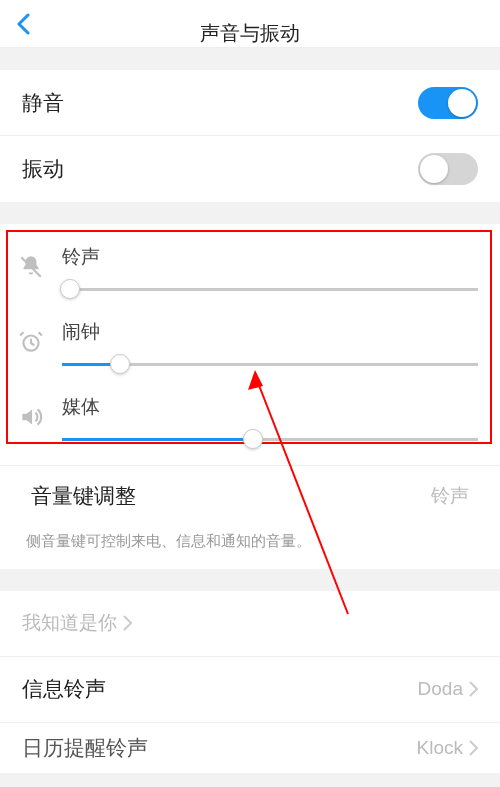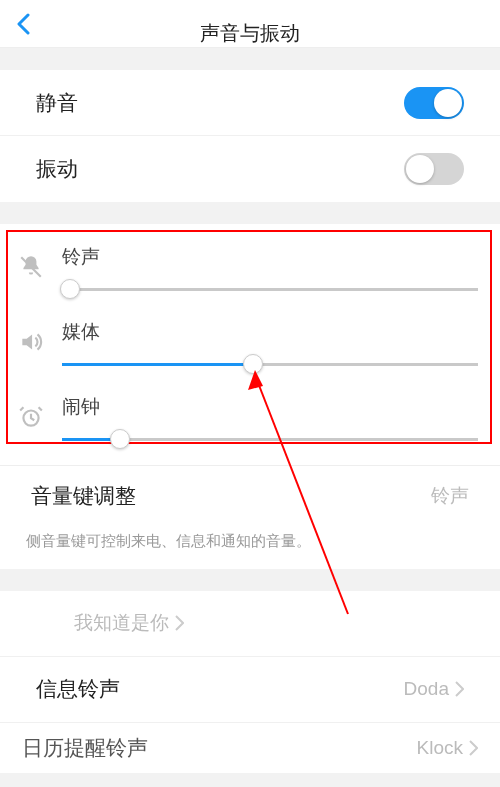--- a/index.html
+++ b/index.html
@@ -2,24 +2,24 @@
 <html><head>
 <meta charset="utf-8">
 <style>
   * { box-sizing: border-box; margin: 0; padding: 0; }
   html, body { width: 500px; height: 787px; font-family: -apple-system, "Helvetica Neue", Arial, sans-serif; background: #f2f2f2; overflow: hidden; }
   .header { height: 48px; background: #ffffff; display: flex; align-items: flex-end; justify-content: center; position: relative; border-bottom: 1px solid #eee; }
   .back-btn { position: absolute; left: 16px; top: 0; height: 48px; display: flex; align-items: center; cursor: pointer; }
   .header-title { font-size: 20px; color: #222; font-weight: 500; }
   .gap { height: 22px; background: #f2f2f2; }
   .section-white { background: #ffffff; }
-  .row { display: flex; align-items: center; justify-content: space-between; padding: 0 36px; height: 66px; border-bottom: 1px solid #f0f0f0; }
+  .row { display: flex; align-items: center; justify-content: space-between; padding: 0 22px; height: 66px; border-bottom: 1px solid #f0f0f0; }
   .row:last-child { border-bottom: none; }
   .row-label { font-size: 21px; color: #222; }
-  .row-value { font-size: 19px; color: #bbb; margin-right: 6px; margin-left: 38px; }
+  .row-value { font-size: 19px; color: #bbb; margin-right: 6px; }
   .row-right { display: flex; align-items: center; }
   .toggle { width: 60px; height: 32px; border-radius: 16px; position: relative; }
   .toggle .knob { width: 28px; height: 28px; border-radius: 50%; background: #fff; position: absolute; top: 2px; box-shadow: 0 1px 3px rgba(0,0,0,.25); }
   .toggle.on { background: #1a94f4; }
   .toggle.on .knob { right: 2px; }
   .toggle.off { background: #d5d5d5; }
   .toggle.off .knob { left: 2px; }
   .volume-block { background: #ffffff; padding: 10px 0 6px 0; position: relative; }
   .vol-item { display: flex; align-items: flex-start; padding: 10px 22px 10px 18px; }
   .vol-icon { width: 30px; flex: none; margin-top: 10px; color: #bfbfbf; }
@@ -86,49 +86,49 @@
         <div class="track"></div>
           <div class="track-fill" style="width: 2%;"></div>
           <div class="thumb" style="left: 2%;"></div>
       </div>
     </div>
   </div>
 
   <div class="vol-item">
     <div class="vol-icon">
       <svg width="26" height="26" viewBox="0 0 24 24" fill="#bfbfbf">
+          <circle cx="12" cy="13" r="7" fill="none" stroke="#bfbfbf" stroke-width="2"></circle>
+          <path d="M12 9v4l3 2" fill="none" stroke="#bfbfbf" stroke-width="2"></path>
+          <path d="M5 3l-3 3M22 6l-3-3" fill="none" stroke="#bfbfbf" stroke-width="2"></path>
+        </svg>
+    </div>
+    <div class="vol-body">
+      <div class="vol-label">闹钟</div>
+      <div class="slider">
+        <div class="track"></div>
+          <div class="track-fill" style="width: 14%;"></div>
+          <div class="thumb" style="left: 14%;"></div>
+      </div>
+    </div>
+  </div>
+
+  <div class="vol-item">
+    <div class="vol-icon">
+      <svg width="26" height="26" viewBox="0 0 24 24" fill="#bfbfbf">
           <path d="M4 9v6h4l5 4V5L8 9H4z"></path>
           <path d="M16 8a5 5 0 0 1 0 8" fill="none" stroke="#bfbfbf" stroke-width="2"></path>
           <path d="M18 5a9 9 0 0 1 0 14" fill="none" stroke="#bfbfbf" stroke-width="2"></path>
         </svg>
     </div>
     <div class="vol-body">
       <div class="vol-label">媒体</div>
       <div class="slider">
         <div class="track"></div>
           <div class="track-fill" style="width: 46%;"></div>
           <div class="thumb" style="left: 46%;"></div>
-      </div>
-    </div>
-  </div>
-
-  <div class="vol-item">
-    <div class="vol-icon">
-      <svg width="26" height="26" viewBox="0 0 24 24" fill="#bfbfbf">
-          <circle cx="12" cy="13" r="7" fill="none" stroke="#bfbfbf" stroke-width="2"></circle>
-          <path d="M12 9v4l3 2" fill="none" stroke="#bfbfbf" stroke-width="2"></path>
-          <path d="M5 3l-3 3M22 6l-3-3" fill="none" stroke="#bfbfbf" stroke-width="2"></path>
-        </svg>
-    </div>
-    <div class="vol-body">
-      <div class="vol-label">闹钟</div>
-      <div class="slider">
-        <div class="track"></div>
-          <div class="track-fill" style="width: 14%;"></div>
-          <div class="thumb" style="left: 14%;"></div>
       </div>
     </div>
   </div>
 </div>
 
 <div class="section-white" style="border-top:1px solid #eee;">
   <div class="adjust-row">
     <div class="adjust-label">音量键调整</div>
     <div class="adjust-value">铃声</div>
   </div>

